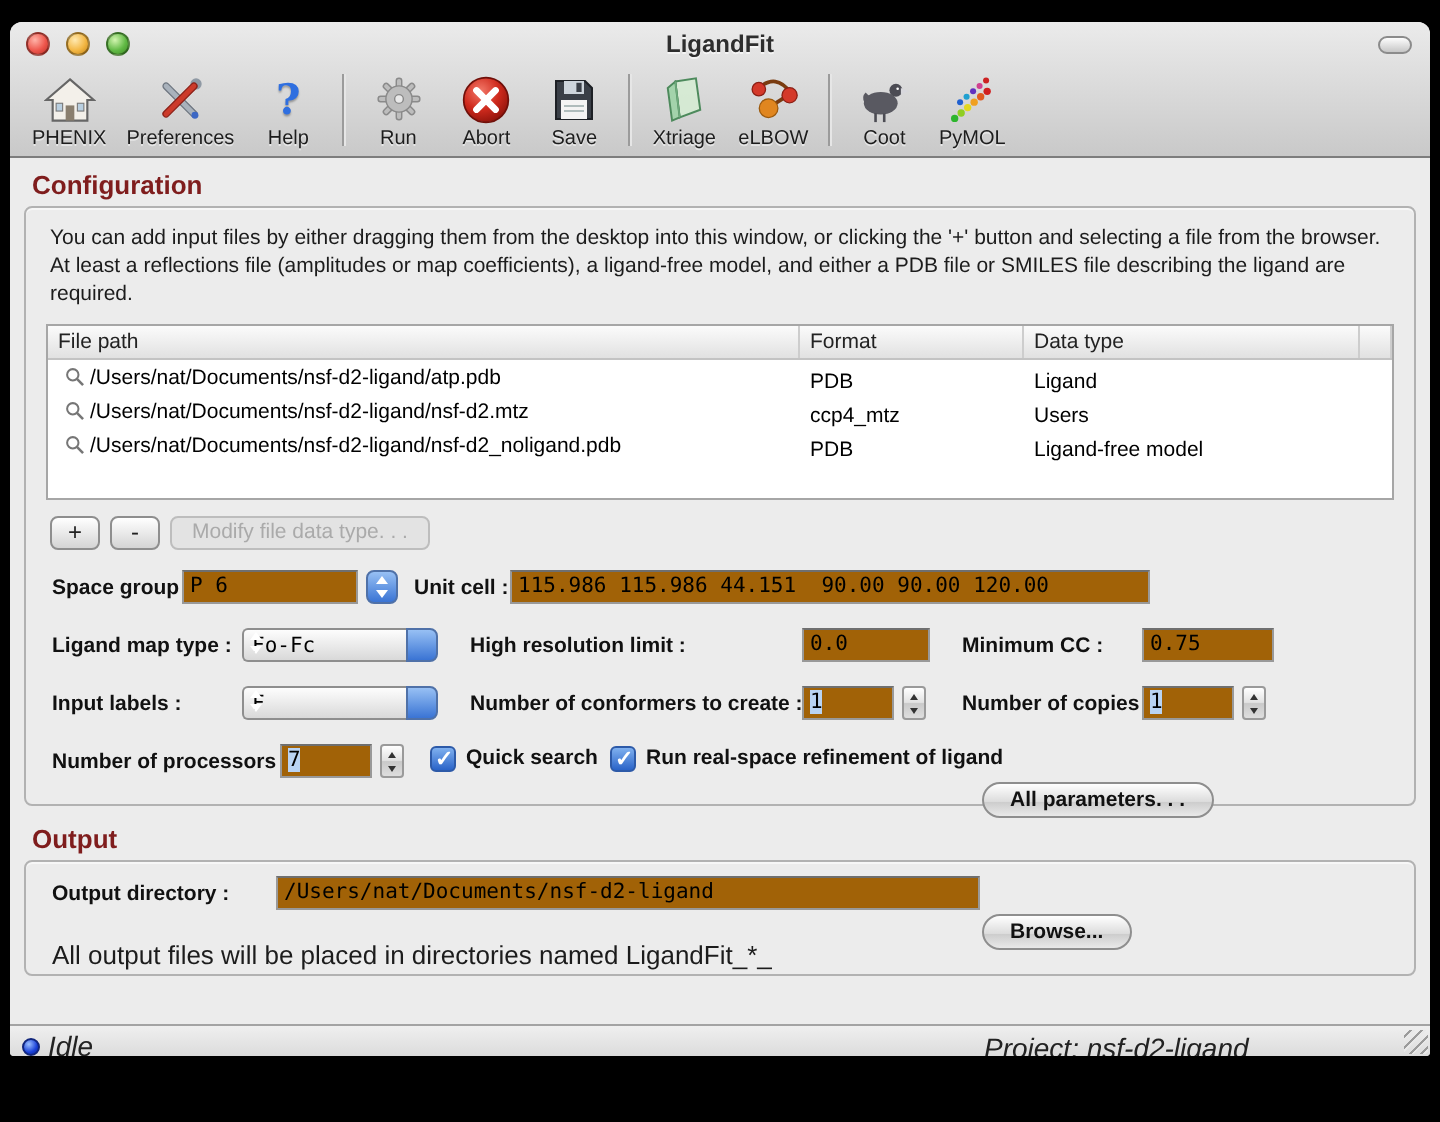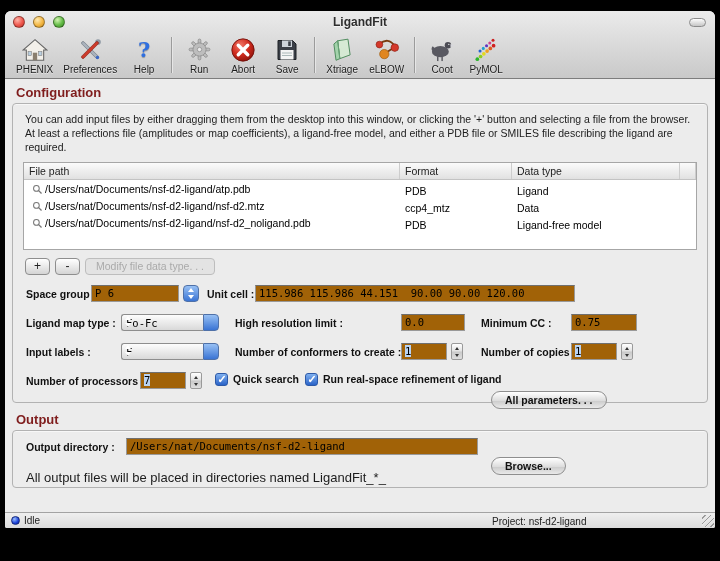--- a/index.html
+++ b/index.html
@@ -77,21 +77,21 @@
   .checkbox { width:13px; height:13px; border-radius:3px; border:1px solid #2d5aa8; background:linear-gradient(#7fb0ef,#2a63c8); position:relative; }
   .checkbox::after { content:"✓"; position:absolute; left:1.5px; top:-1px; color:#fff; font-size:11px; font-weight:bold; }
   .cblabel { font-size:10.5px; font-weight:bold; color:#111; white-space:nowrap; }
   .abs-btn { position:absolute; top:-1px; }
 
   
   .out-panel { margin-top:2px; height:58px; }
   .out-note { position:absolute; top:32px; font-size:13px; color:#1c1c1c; white-space:nowrap; }
 
   
-  .statusbar { position:absolute; left:0; right:0; bottom:0; height:16px; background:linear-gradient(#efefef,#dcdcdc); border-top:1px solid #a3a3a3; font-size:10px; color:#222; }
+  .statusbar { position:absolute; left:0; right:0; bottom:0; height:16px; background:linear-gradient(#efefef,#dcdcdc); border-top:1px solid #a3a3a3; font-size:14px; color:#222;font-style:italic; }
   .status-left { position:absolute; left:6px; top:2px; display:flex; align-items:center; gap:4px; }
   .status-dot { width:9px; height:9px; border-radius:50%; background:radial-gradient(circle at 35% 30%, #9cc0ff, #1a41d8 60%, #0d2390); border:1px solid #12277d; }
   .status-proj { position:absolute; left:487px; top:3px; }
   .grip { position:absolute; right:1px; bottom:1px; width:12px; height:12px; background:repeating-linear-gradient(135deg, transparent 0 2px, #9b9b9b 2px 3px, #e8e8e8 3px 4px); }
 </style>
 </head>
 <body>
 
 <div class="screen">
   <div class="window">
@@ -260,21 +260,21 @@
             <div class="c-fmt">PDB</div>
             <div class="c-type">Ligand</div>
             <div class="c-x"></div>
           </div>
           <div class="ft-row">
             <div class="c-path"><span class="mag"><svg width="11" height="11" viewBox="0 0 12 12">
                     <circle cx="4.8" cy="4.8" r="3.1" fill="none" stroke="#767676" stroke-width="1.1"></circle>
                     <line x1="7.2" y1="7.2" x2="10.4" y2="10.4" stroke="#767676" stroke-width="1.4"></line>
                   </svg></span><span>/Users/nat/Documents/nsf-d2-ligand/nsf-d2.mtz</span></div>
             <div class="c-fmt">ccp4_mtz</div>
-            <div class="c-type">Data</div>
+            <div class="c-type">Users</div>
             <div class="c-x"></div>
           </div>
           <div class="ft-row">
             <div class="c-path"><span class="mag"><svg width="11" height="11" viewBox="0 0 12 12">
                     <circle cx="4.8" cy="4.8" r="3.1" fill="none" stroke="#767676" stroke-width="1.1"></circle>
                     <line x1="7.2" y1="7.2" x2="10.4" y2="10.4" stroke="#767676" stroke-width="1.4"></line>
                   </svg></span><span>/Users/nat/Documents/nsf-d2-ligand/nsf-d2_noligand.pdb</span></div>
             <div class="c-fmt">PDB</div>
             <div class="c-type">Ligand-free model</div>
             <div class="c-x"></div>
@@ -335,21 +335,21 @@
           </div>
           <div class="aq-cap abs-btn" style="left:468px">All parameters. . .</div>
         </div>
       </div>
 
       <div class="section-h" style="margin-top:9px">Output</div>
 
       <div class="panel out-panel">
         <div class="frow" style="margin-top:0">
           <span class="flabel" style="left:3px">Output directory :</span>
-          <div class="tfield" style="left:103px; width:352px"><span>/Users/nat/Documents/nsf-d2-ligand</span></div>
+          <div class="tfield" style="left:115px; width:352px"><span>/Users/nat/Documents/nsf-d2-ligand</span></div>
           <div class="aq-cap abs-btn" style="left:468px">Browse...</div>
           <div class="out-note" style="left:3px">All output files will be placed in directories named LigandFit_*_</div>
         </div>
       </div>
     </div>
 
     <div class="statusbar">
       <div class="status-left">
         <span class="status-dot"></span>
         <span>Idle</span>

